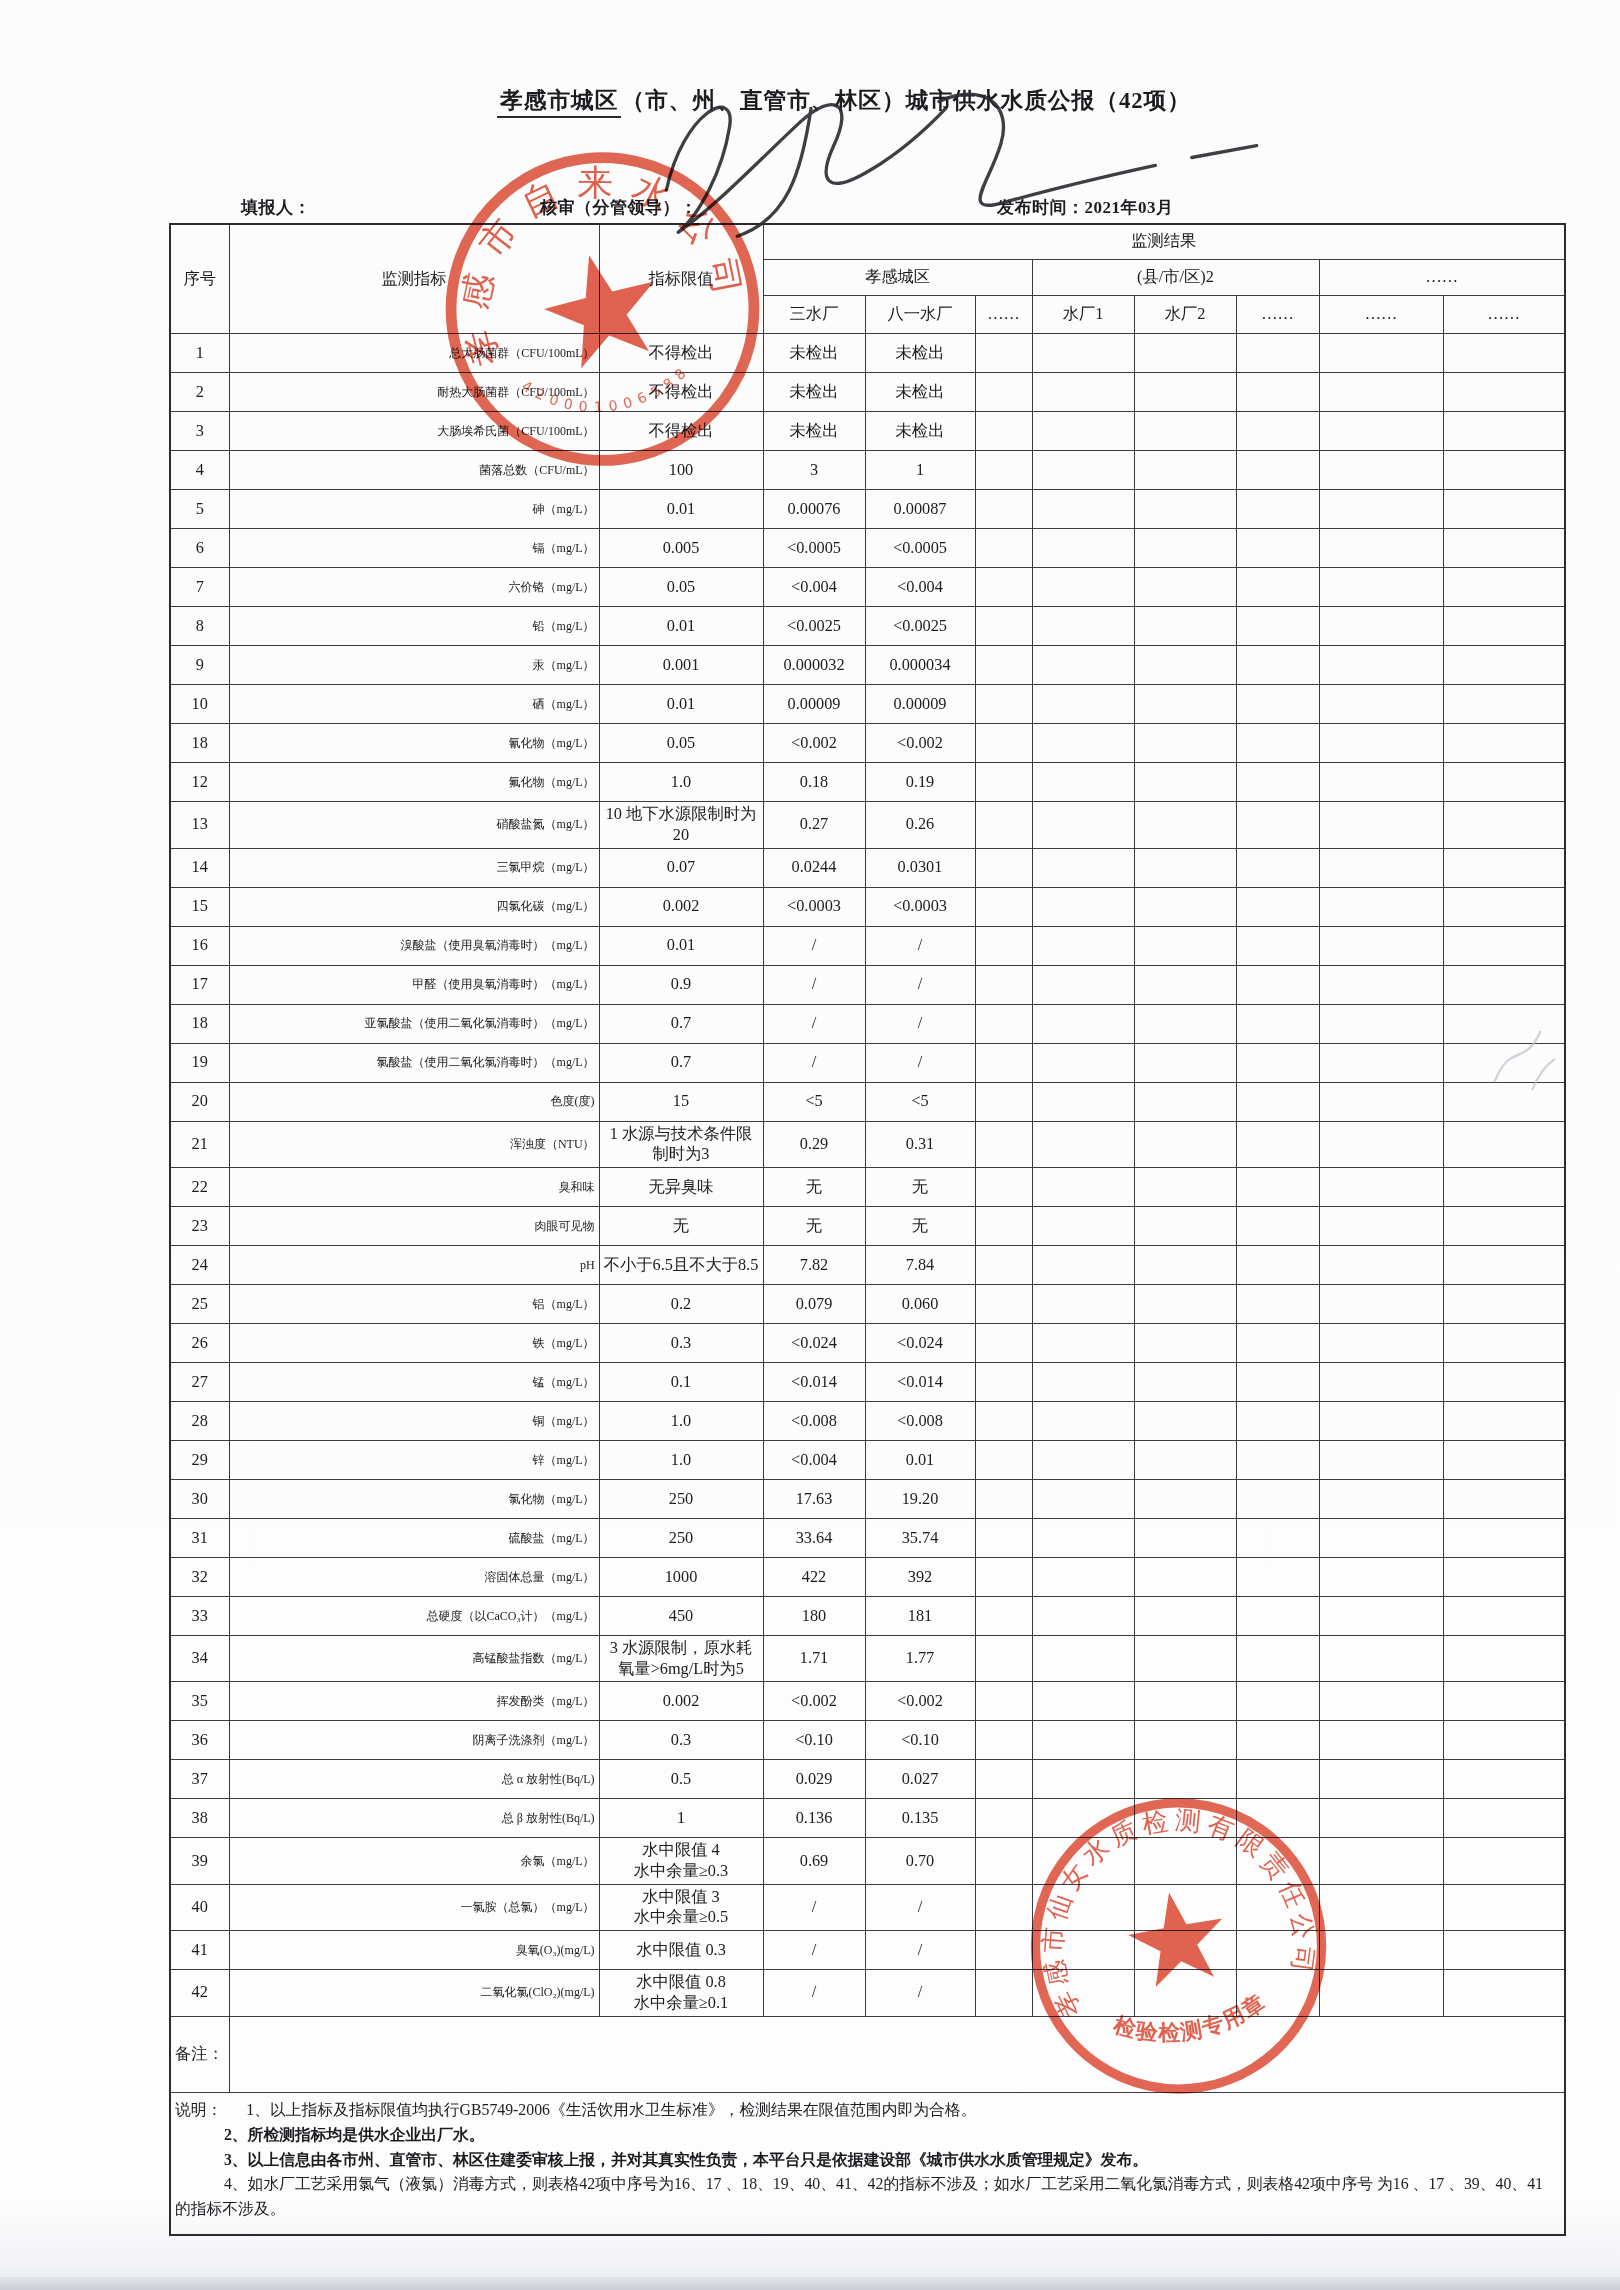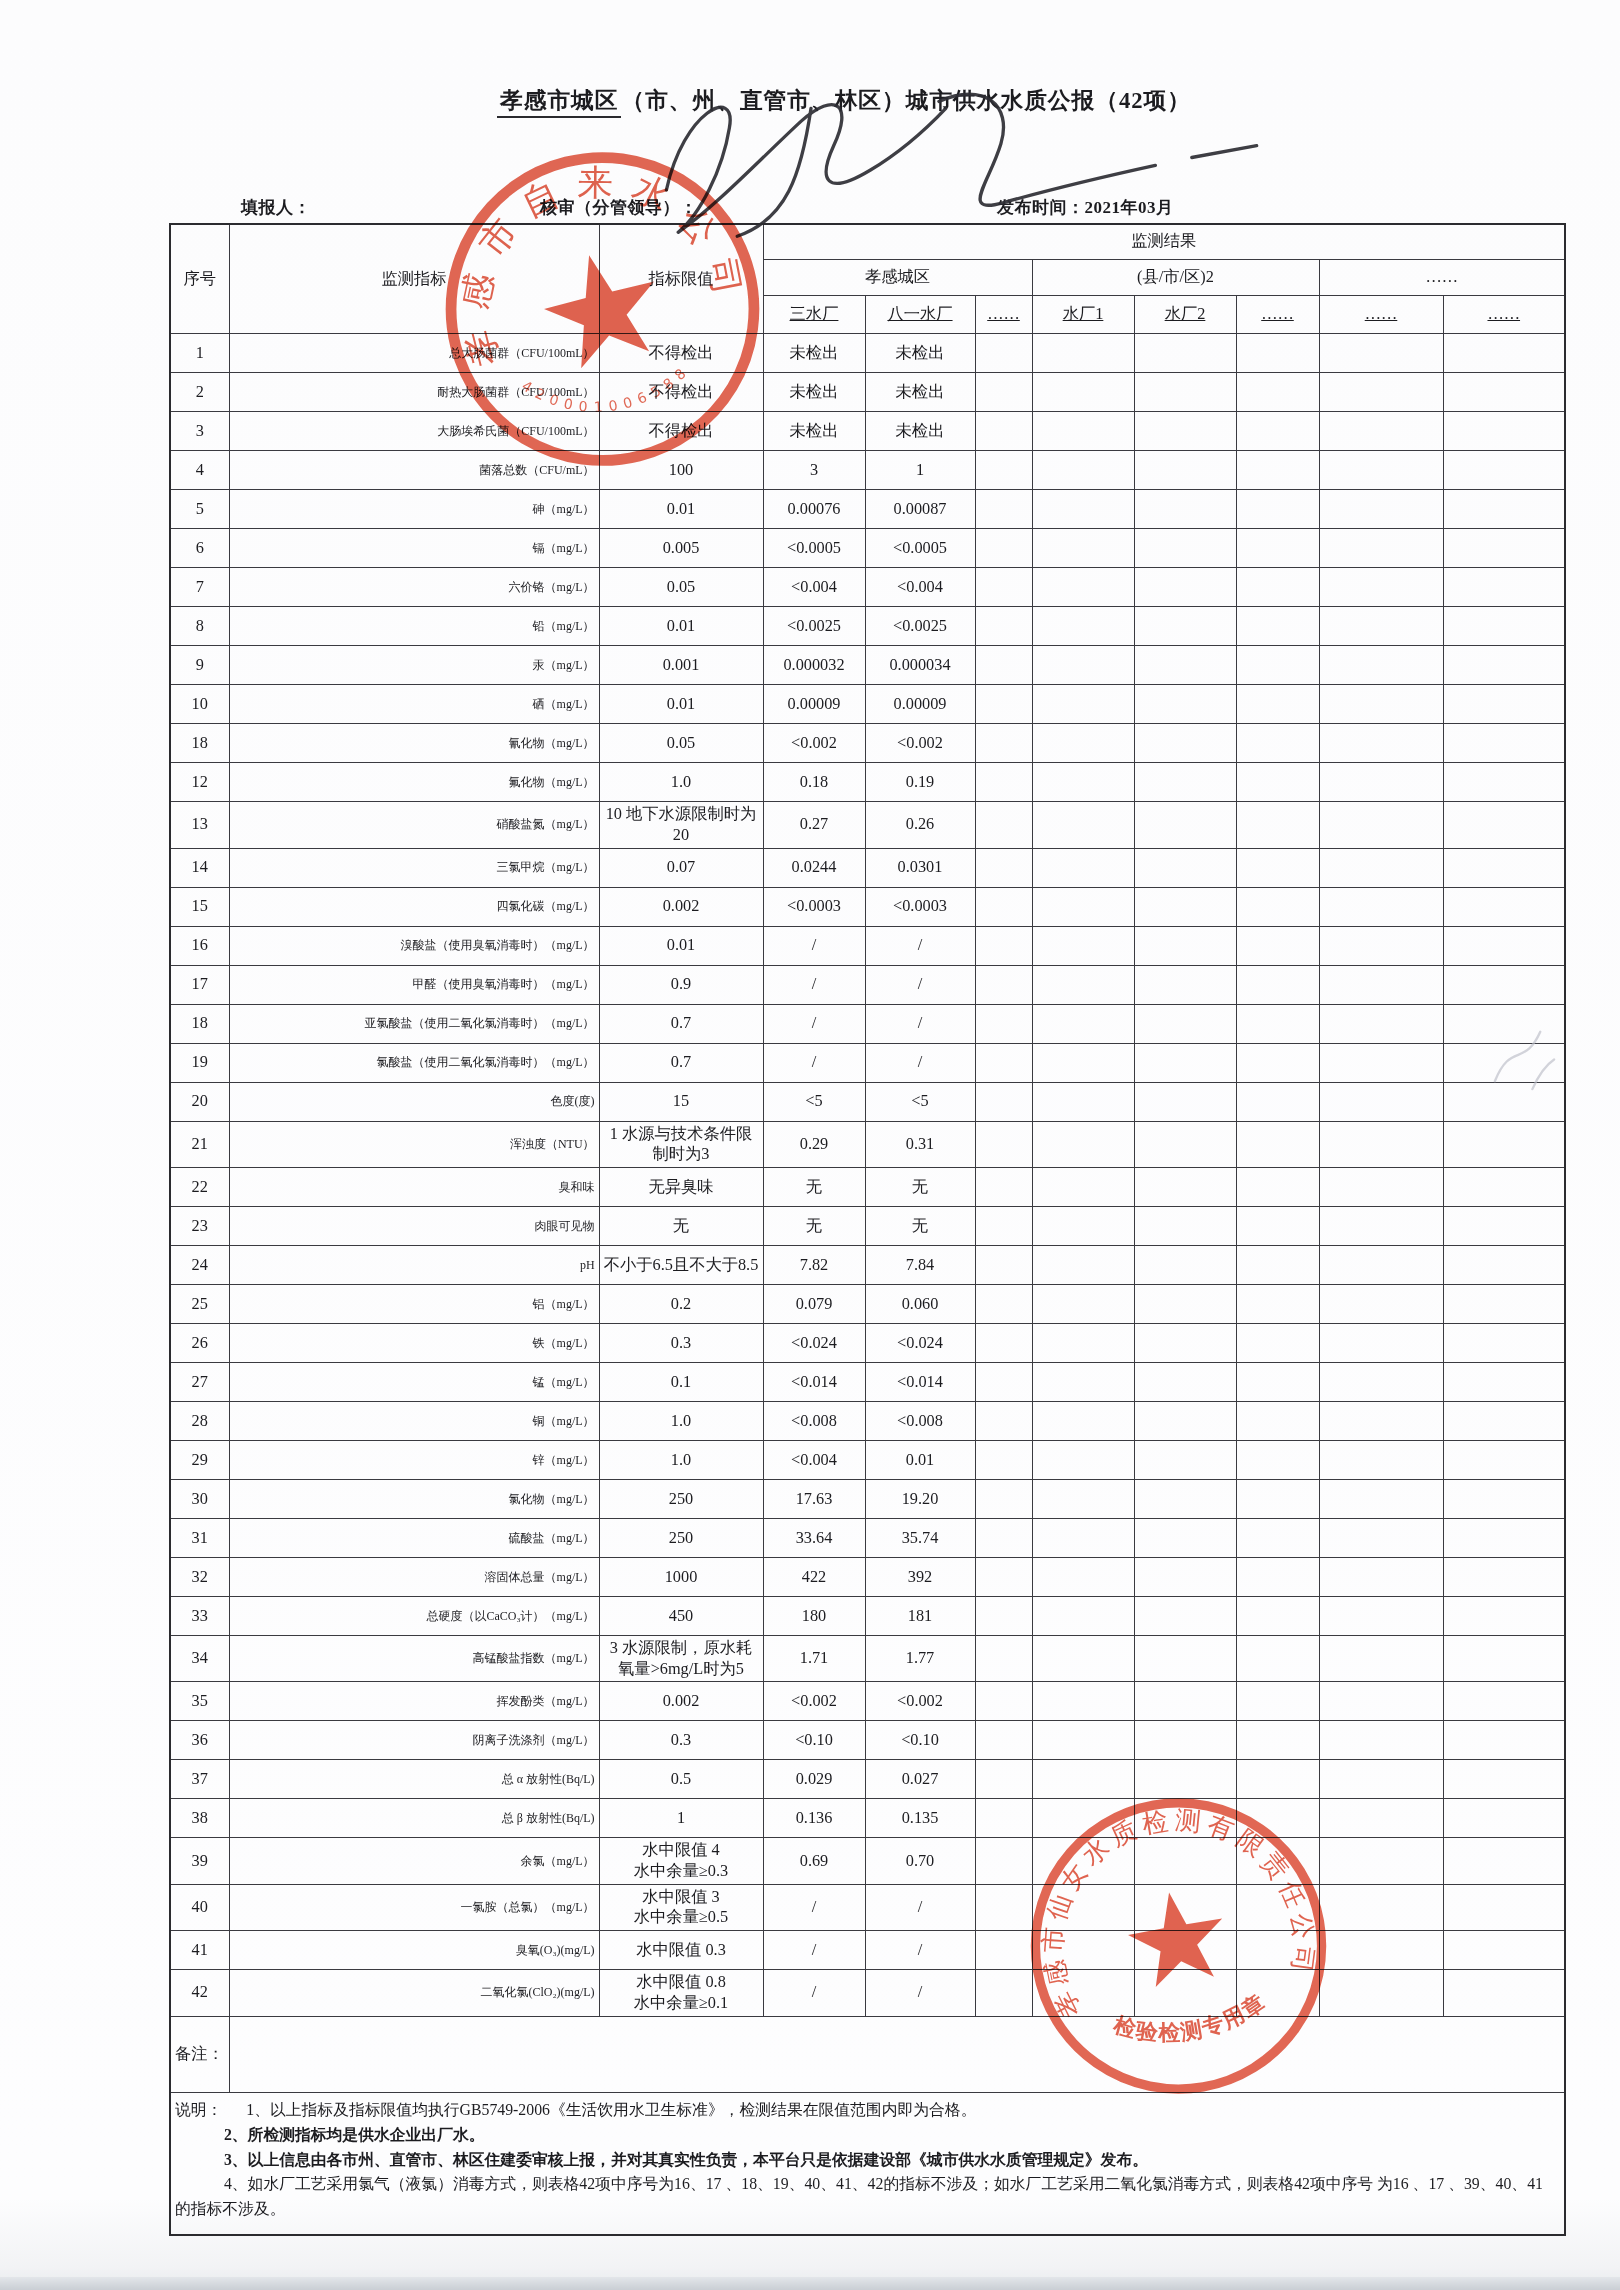--- a/index.html
+++ b/index.html
@@ -29,21 +29,21 @@
   table.report th,table.report td{
     border:1px solid #3a3a40;
     padding:2px 3.9px;
     vertical-align:middle;
     font-weight:normal;
     line-height:20.7px;
     overflow:hidden;
   }
   tr.h1 th{height:29.6px;}
   tr.h2 th{height:31.5px;margin-top:25px;}
-  tr.h3 th{height:33px;text-decoration:underline;}
+  tr.h3 th{height:33px;}
   table.report th{text-align:center;}
   table.report td{height:34px;}
   td.c,th.c{text-align:center;}
   td.ind{text-align:right;padding-left:7.9px;font-size:12px;}
   td.lim{white-space:pre-line;}
   td.seq{font-family:"Liberation Serif","DejaVu Serif",serif;}
   tr.remark-row td{height:71px;}
   td.remark-label{text-align:left;vertical-align:middle;padding-left:5.9px;}
   tr.notes-row td{height:130px;vertical-align:top;text-align:left;padding:5.9px 9.9px 5.9px 3.9px;}
   .note-line{font-size:15.8px;line-height:24.6px;gap:24px;}

